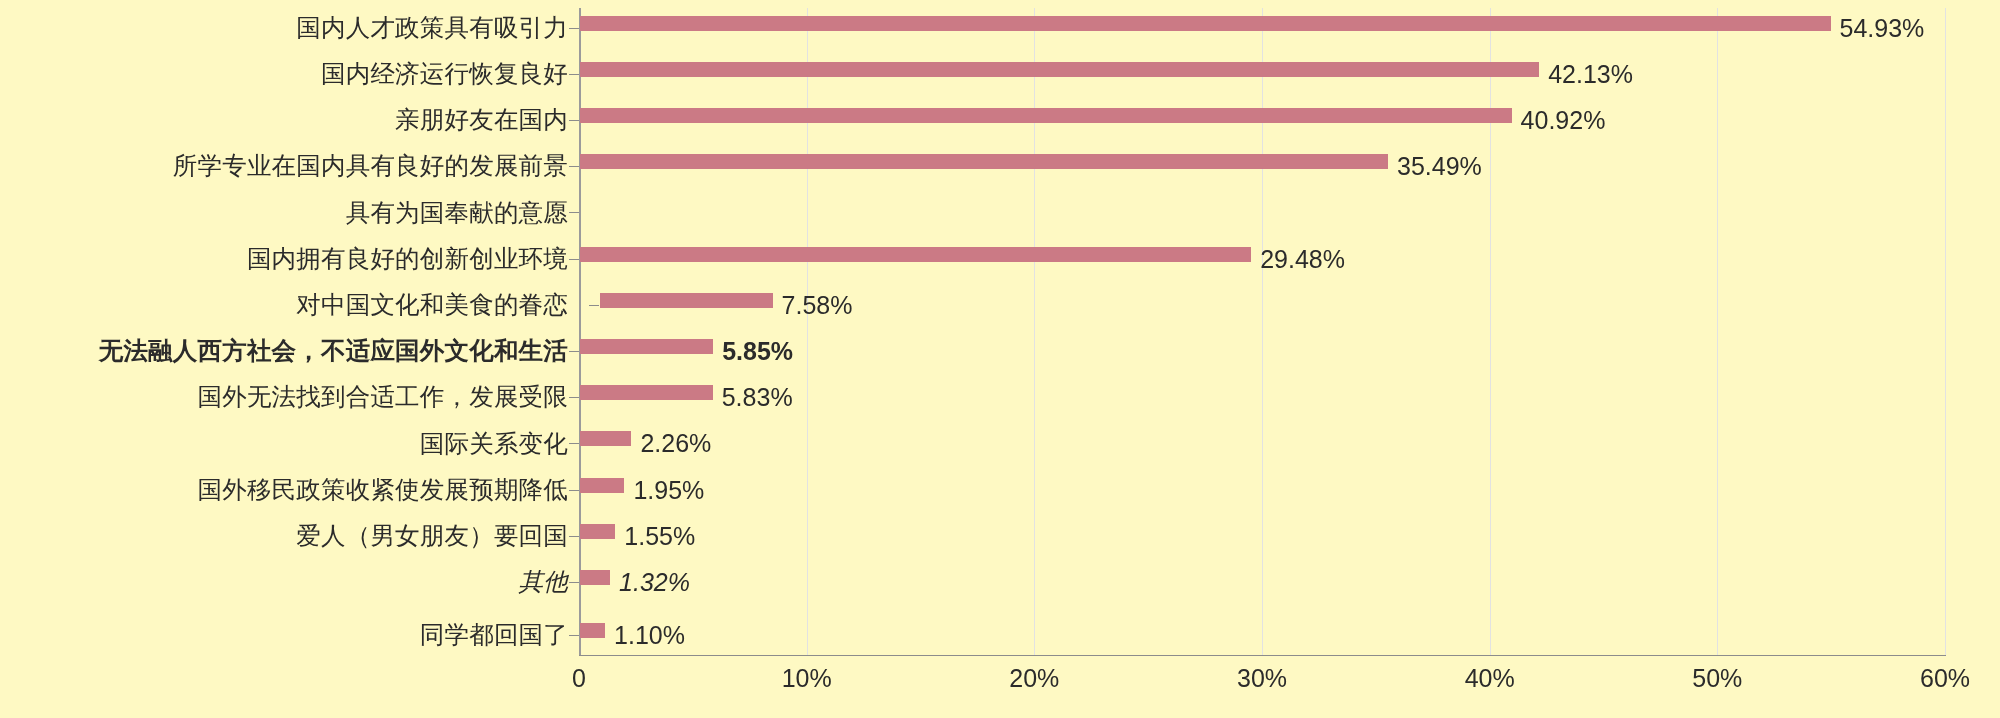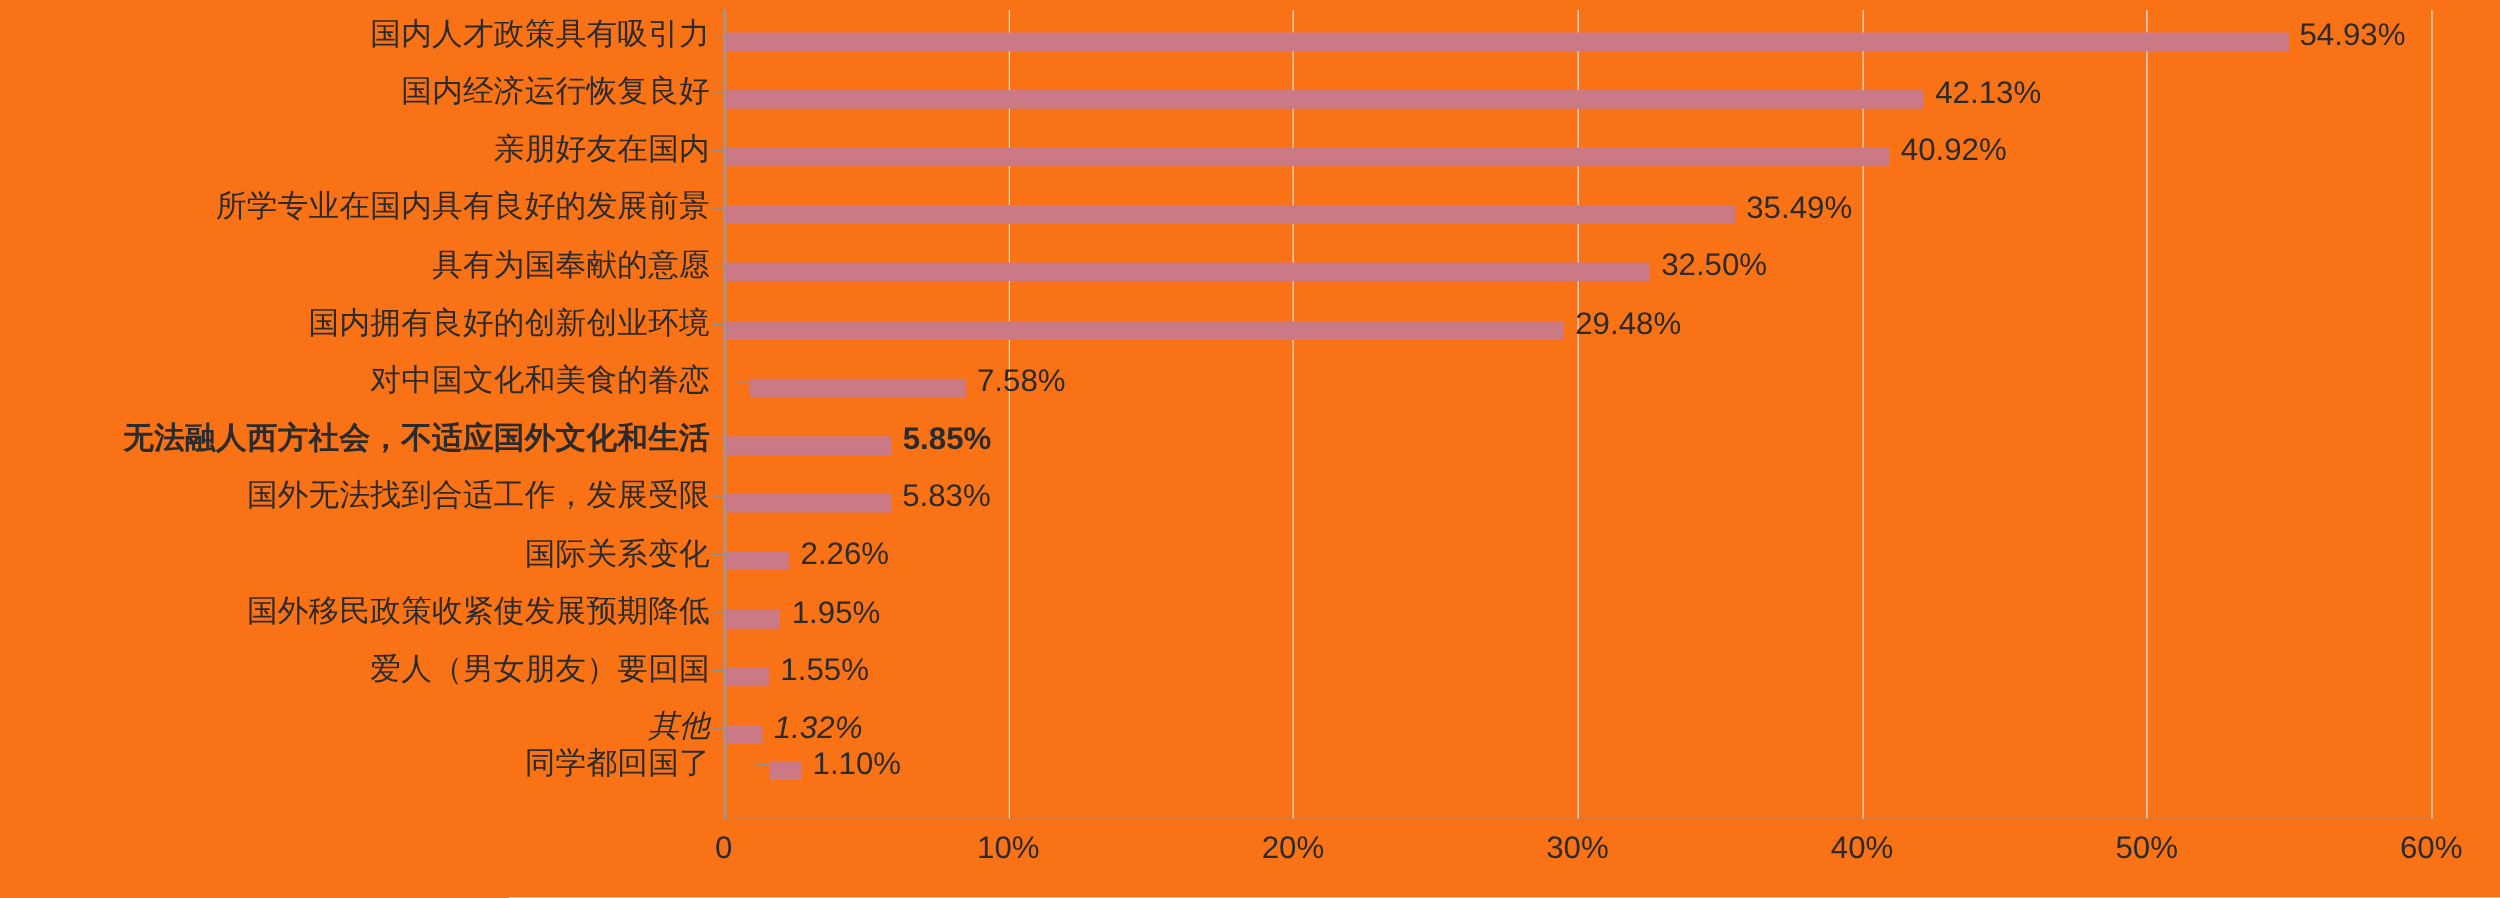--- a/index.html
+++ b/index.html
@@ -11,21 +11,21 @@
   body {
     font-family: "Liberation Sans", "DejaVu Sans", sans-serif;
     color: #262626;
     -webkit-font-smoothing: antialiased;
   }
 
   #chart-root {
     position: relative;
     width: 2000px;
     height: 718px;
-    background: #f97316;
+    background: #fef9c3;
     overflow: hidden;
   }
 
   
   .plot-area {
     position: absolute;
     left: 579px;
     top: 8px;
     width: 1366px;   
     height: 647px;
@@ -89,21 +89,21 @@
     width: 10px;
     height: 1px;
     background: #8c8c8c;
   }
 
   .bar-wrap {
     position: absolute;
     left: 580px;
     right: 0;
     display: flex;
-    align-items: flex-end;
+    align-items: flex-start;
   }
   .bar {
     height: 15px;
     background: #cb7a85;
     flex: 0 0 auto;
   }
   .bar-value {
     font-size: 25px;
     line-height: 1;
     color: #2b2b2b;
@@ -177,24 +177,20 @@
         <div class="cat-label">所学专业在国内具有良好的发展前景</div>
         <div class="tick-mark"></div>
         <div class="bar-wrap">
           <div class="bar" style="width: 807.989px; background: rgb(203, 122, 133);"></div>
           <div class="bar-value">35.49%</div>
         </div>
       </div>
       <div class="bar-row" style="top: 189.8px;">
         <div class="cat-label">具有为国奉献的意愿</div>
         <div class="tick-mark"></div>
-        <div class="bar-wrap">
-          <div class="bar" style="width: 739.917px; background: rgb(203, 122, 133);"></div>
-          <div class="bar-value">32.50%</div>
-        </div>
       </div>
       <div class="bar-row" style="top: 236px;">
         <div class="cat-label">国内拥有良好的创新创业环境</div>
         <div class="tick-mark"></div>
         <div class="bar-wrap">
           <div class="bar" style="width: 671.161px; background: rgb(203, 122, 133);"></div>
           <div class="bar-value">29.48%</div>
         </div>
       </div>
       <div class="bar-row" style="top: 282.2px; margin-left: 20px;">
@@ -246,21 +242,21 @@
         </div>
       </div>
       <div class="bar-row" style="top: 559.4px; font-style: italic;">
         <div class="cat-label">其他</div>
         <div class="tick-mark"></div>
         <div class="bar-wrap">
           <div class="bar" style="width: 30.052px; background: rgb(203, 122, 133);"></div>
           <div class="bar-value">1.32%</div>
         </div>
       </div>
-      <div class="bar-row" style="top: 588px; margin-left: 36px;">
+      <div class="bar-row" style="top: 612px;">
         <div class="cat-label">同学都回国了</div>
         <div class="tick-mark"></div>
         <div class="bar-wrap">
           <div class="bar" style="width: 25.0433px; background: rgb(203, 122, 133);"></div>
           <div class="bar-value">1.10%</div>
         </div>
       </div>
     </div>
 
   <div class="xticks" id="xticks">

